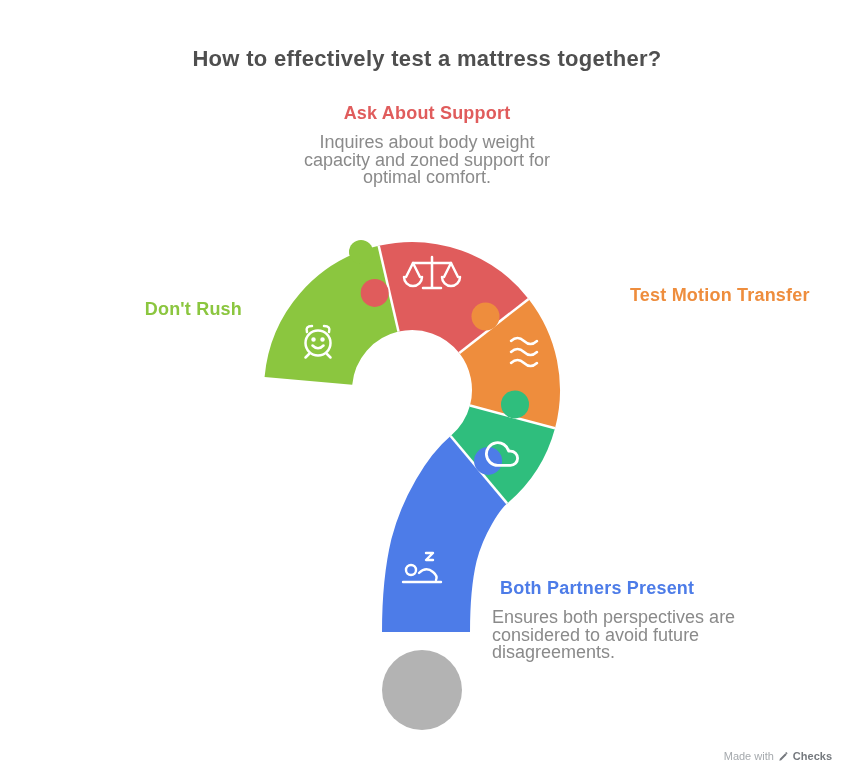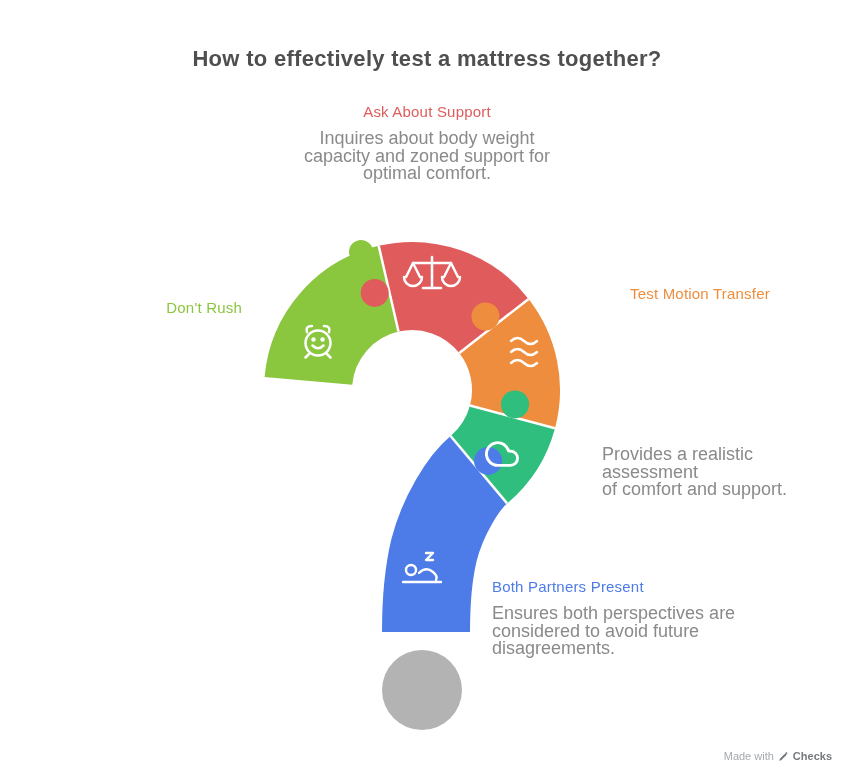--- a/index.html
+++ b/index.html
@@ -7,21 +7,21 @@
   body {
     width:854px; height:780px; position:relative; overflow:hidden;
     font-family:"Liberation Sans", sans-serif;
   }
   .canvas { position:absolute; left:0; top:0; width:854px; height:780px; }
   .title {
     position:absolute; top:46px; left:0; width:854px; text-align:center;
     font-size:22px; font-weight:bold; color:#4f4f4f; letter-spacing:.3px;
   }
   .step { position:absolute; }
-  .step h2 { font-size:15px; font-weight:normal; margin-bottom:10px; letter-spacing:.2px; }
+  .step h2 { font-size:18px; font-weight:bold; margin-bottom:10px; letter-spacing:.2px; }
   .step p { font-size:18px; line-height:17.5px; color:#8a8a8a; white-space:pre-line; }
   .step.center { text-align:center; }
   .step.right  { text-align:right; }
   #step-support  { left:292px; top:103px; width:270px; }
   #step-rush     { left:30px;  top:299px; width:212px; }
   #step-motion   { left:614px; top:285px; width:232px;margin-left:16px; }
   #step-position { left:602px; top:446px; width:240px; }
   #step-partners { left:492px; top:578px; width:252px; }
   .footer {
     position:absolute; right:22px; bottom:18px; font-size:11px; color:#a5a9ad;
@@ -105,26 +105,24 @@
 
 <div class="step right" id="step-rush">
   <h2 style="color: rgb(139, 198, 63);">Don't Rush</h2>
 </div>
 
 <div class="step" id="step-motion">
   <h2 style="color: rgb(238, 141, 61);">Test Motion Transfer</h2>
 </div>
 
 <div class="step" id="step-position">
-  <p>Provides a realistic assessment
-of comfort and support.</p>
 </div>
 
 <div class="step" id="step-partners">
-  <h2 style="color: rgb(77, 124, 232);">Both Partners Present</h2>
+  <h2 style="color: rgb(77, 124, 232); margin-left: 8px;">Both Partners Present</h2>
   <p>Ensures both perspectives are
 considered to avoid future
 disagreements.</p>
 </div>
 
 <div class="footer">
   <span>Made with</span>
   <svg width="11" height="11" viewBox="0 0 24 24" fill="#75797e">
     <path d="M3 21 l4 -1 12 -12 -3 -3 -12 12 z M16 4 l3 3 2 -2 -3 -3 z"></path>
   </svg>

